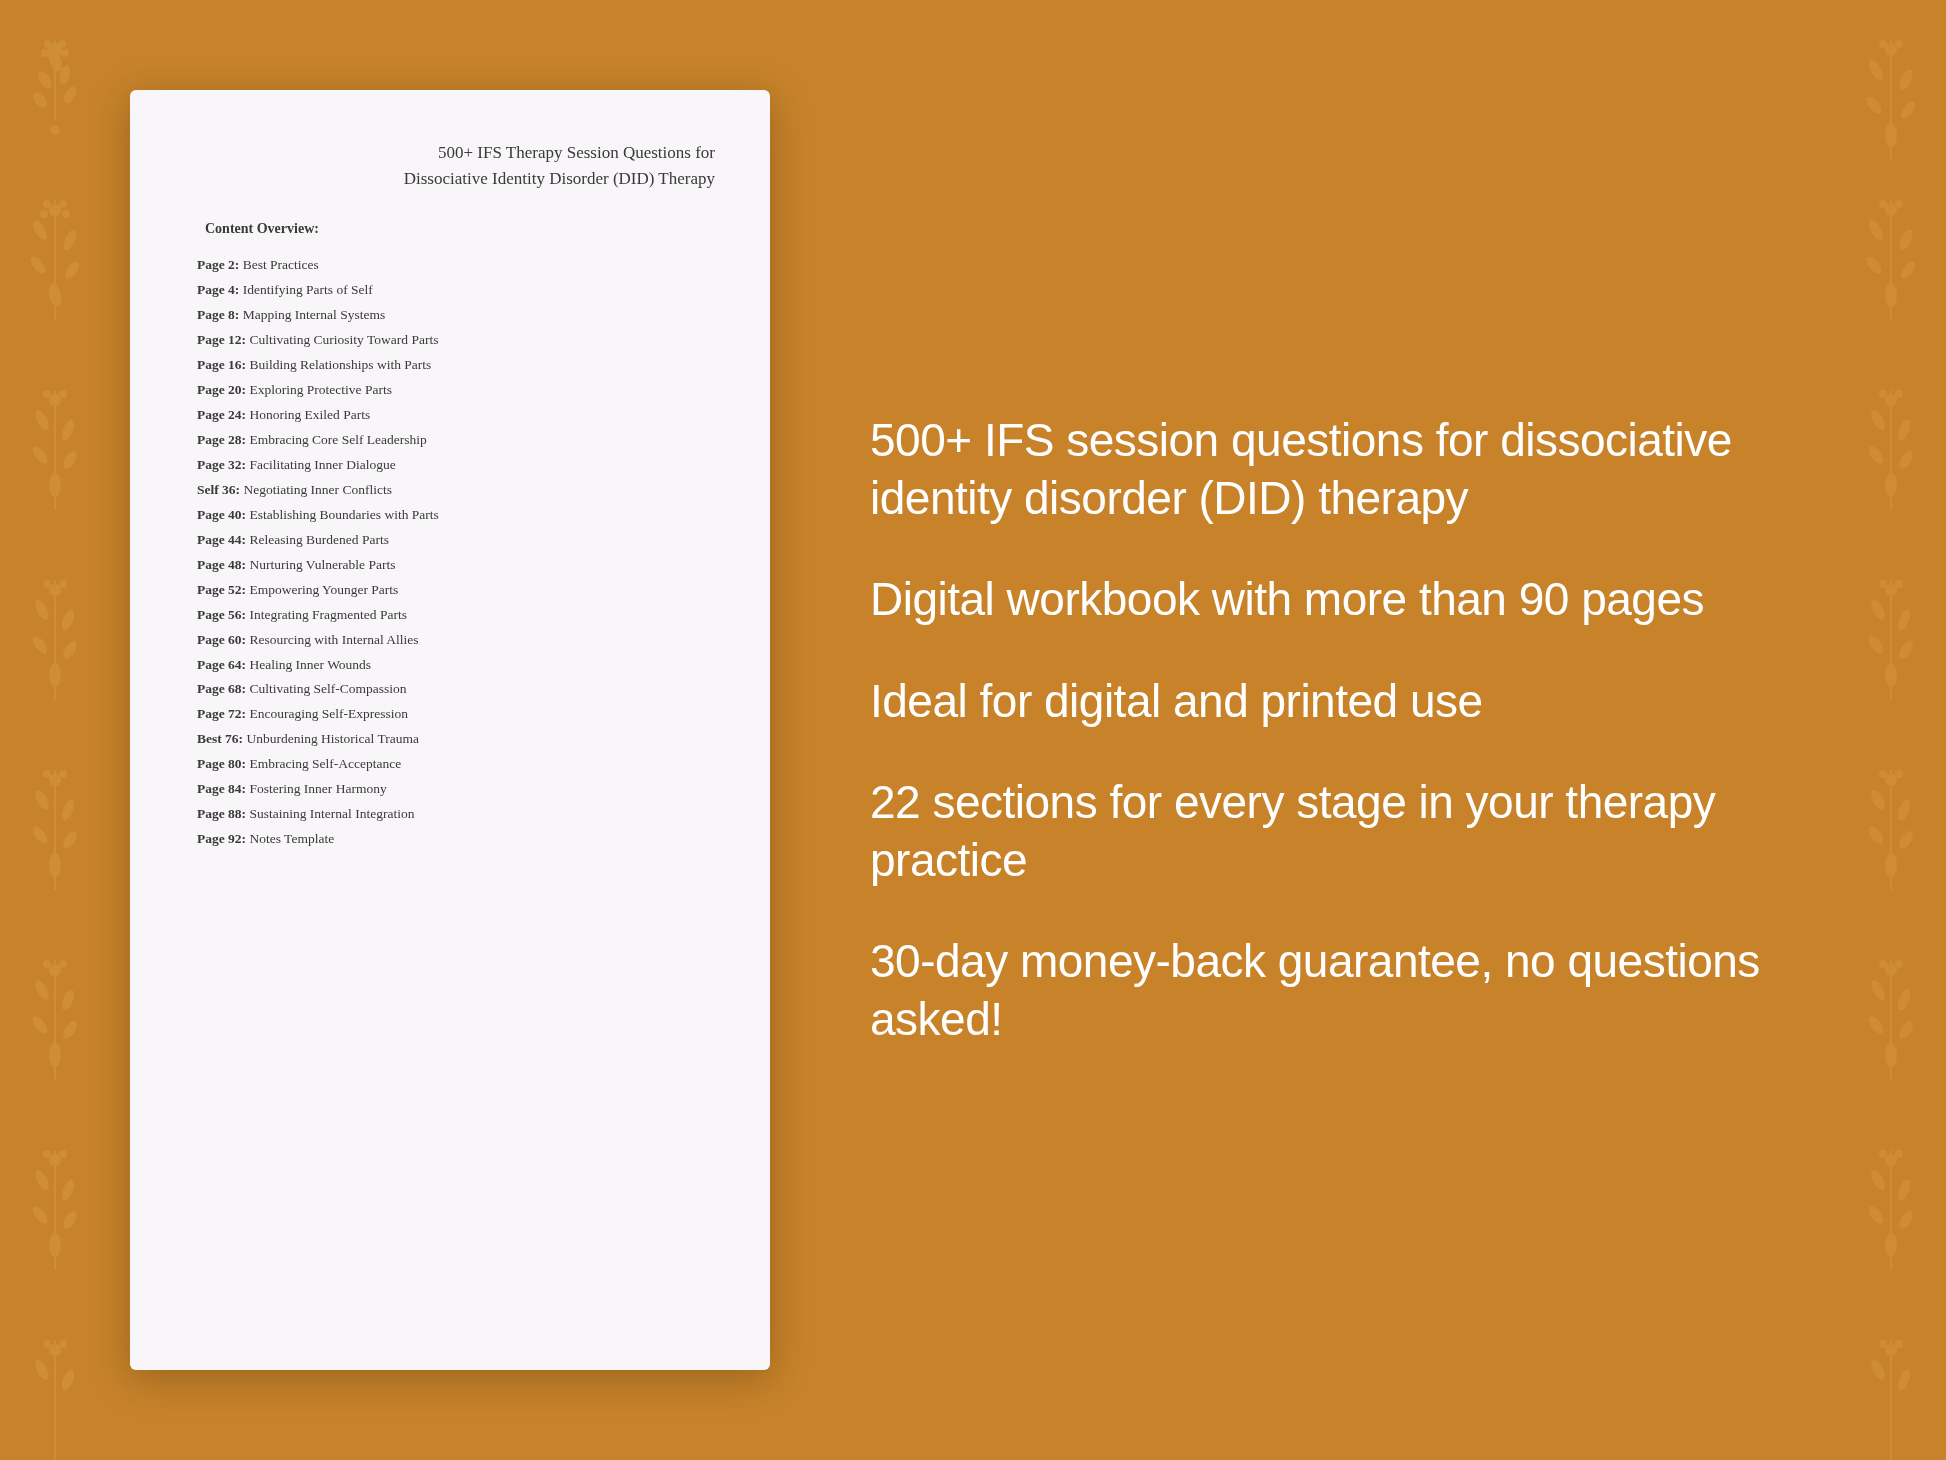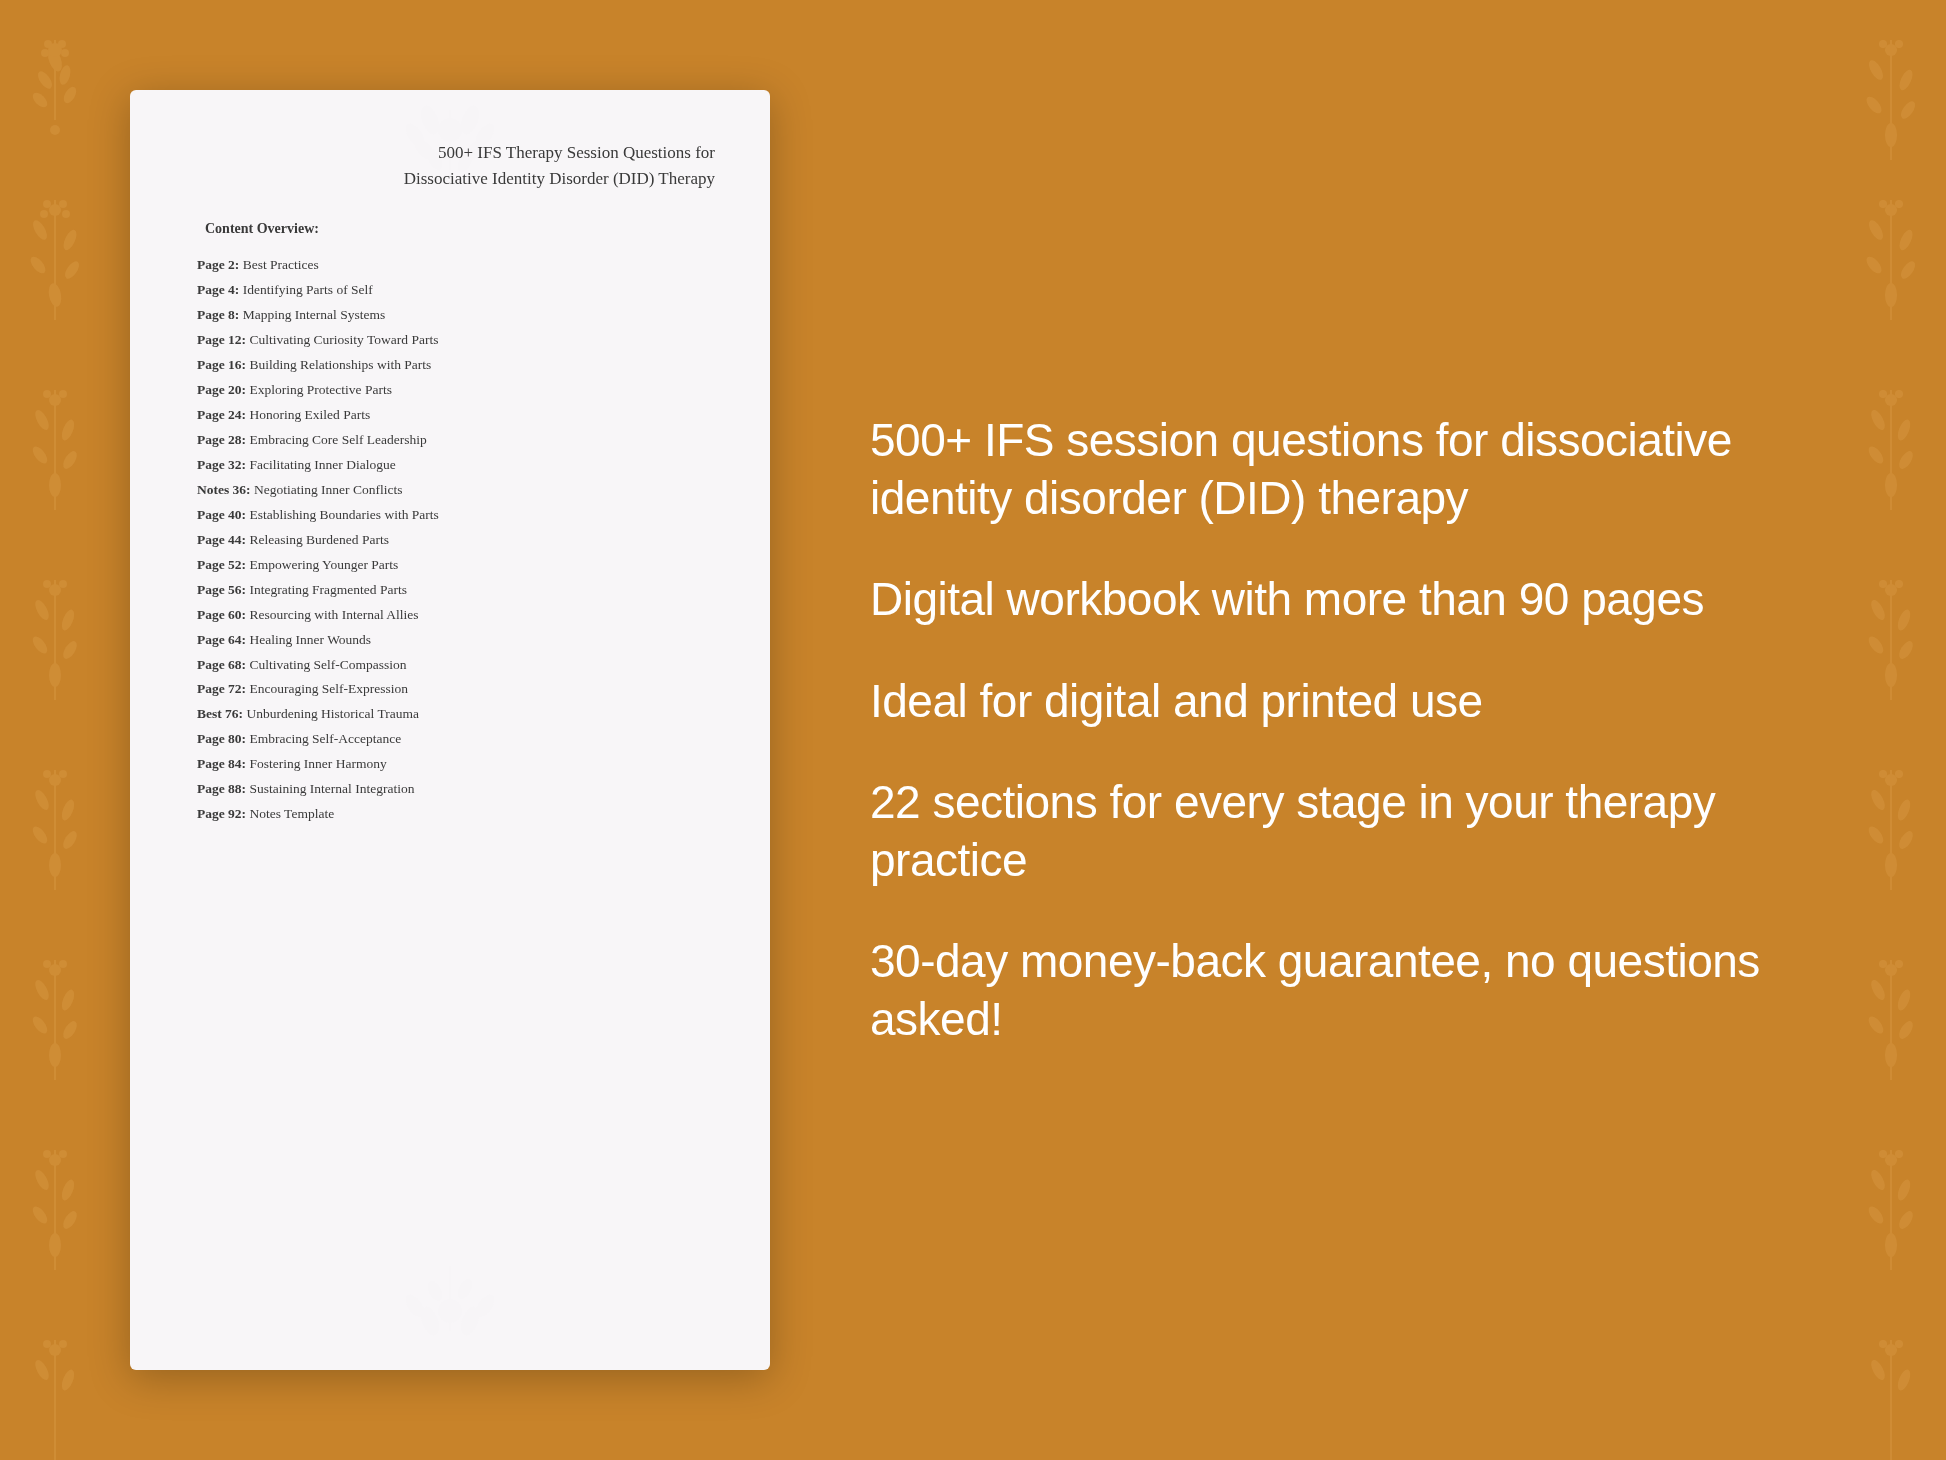--- a/index.html
+++ b/index.html
@@ -345,23 +345,24 @@
       <div id="toc-list">
           <div class="toc-item"><span class="page-num">Page  2:</span>  Best Practices</div>
           <div class="toc-item"><span class="page-num">Page  4:</span>  Identifying Parts of Self</div>
           <div class="toc-item"><span class="page-num">Page  8:</span>  Mapping Internal Systems</div>
           <div class="toc-item"><span class="page-num">Page 12:</span>  Cultivating Curiosity Toward Parts</div>
           <div class="toc-item"><span class="page-num">Page 16:</span>  Building Relationships with Parts</div>
           <div class="toc-item"><span class="page-num">Page 20:</span>  Exploring Protective Parts</div>
           <div class="toc-item"><span class="page-num">Page 24:</span>  Honoring Exiled Parts</div>
           <div class="toc-item"><span class="page-num">Page 28:</span>  Embracing Core Self Leadership</div>
           <div class="toc-item"><span class="page-num">Page 32:</span>  Facilitating Inner Dialogue</div>
-          <div class="toc-item"><span class="page-num">Notes 36:</span>  Negotiating Inner Conflicts</div>
+          <div class="toc-item"><span class="page-num">Self 36:</span>  Negotiating Inner Conflicts</div>
           <div class="toc-item"><span class="page-num">Page 40:</span>  Establishing Boundaries with Parts</div>
           <div class="toc-item"><span class="page-num">Page 44:</span>  Releasing Burdened Parts</div>
+          <div class="toc-item"><span class="page-num">Page 48:</span>  Nurturing Vulnerable Parts</div>
           <div class="toc-item"><span class="page-num">Page 52:</span>  Empowering Younger Parts</div>
           <div class="toc-item"><span class="page-num">Page 56:</span>  Integrating Fragmented Parts</div>
           <div class="toc-item"><span class="page-num">Page 60:</span>  Resourcing with Internal Allies</div>
           <div class="toc-item"><span class="page-num">Page 64:</span>  Healing Inner Wounds</div>
           <div class="toc-item"><span class="page-num">Page 68:</span>  Cultivating Self-Compassion</div>
           <div class="toc-item"><span class="page-num">Page 72:</span>  Encouraging Self-Expression</div>
           <div class="toc-item"><span class="page-num">Best 76:</span>  Unburdening Historical Trauma</div>
           <div class="toc-item"><span class="page-num">Page 80:</span>  Embracing Self-Acceptance</div>
           <div class="toc-item"><span class="page-num">Page 84:</span>  Fostering Inner Harmony</div>
           <div class="toc-item"><span class="page-num">Page 88:</span>  Sustaining Internal Integration</div>

